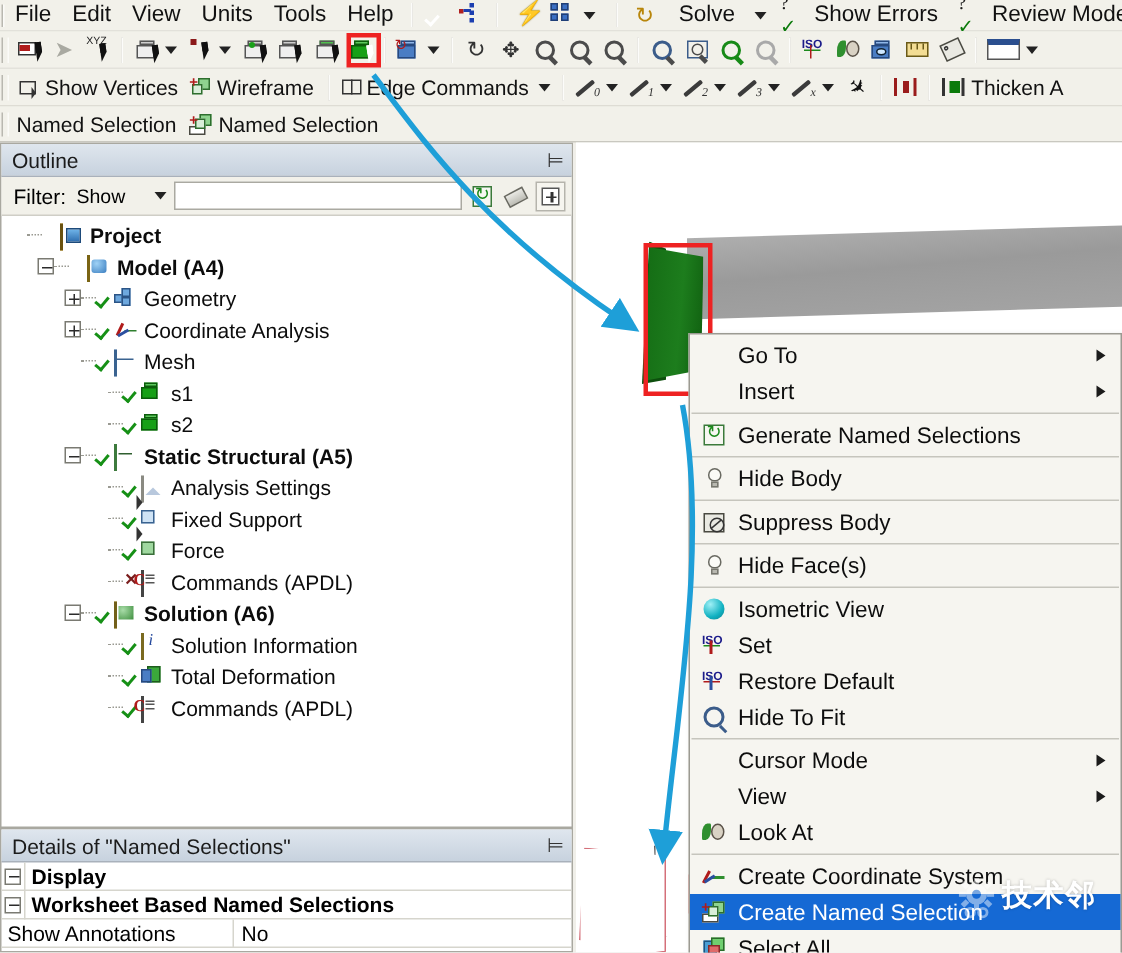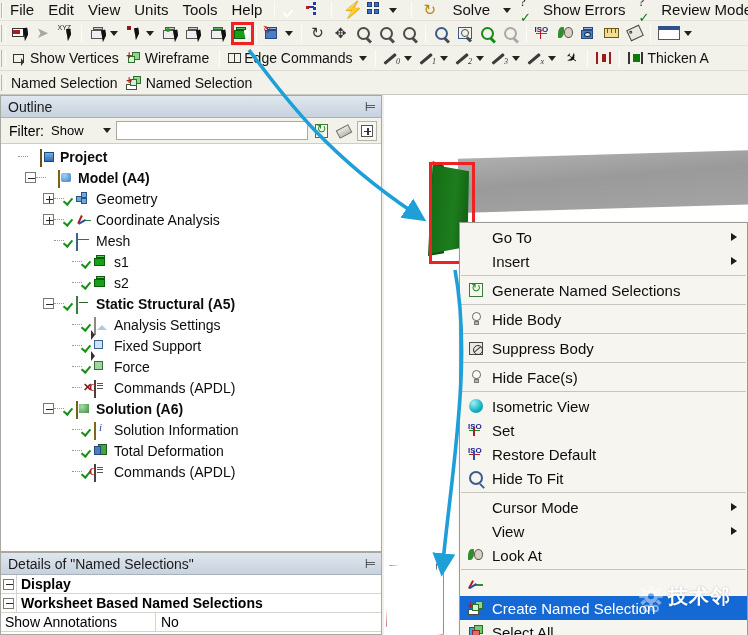--- a/index.html
+++ b/index.html
@@ -982,20 +982,21 @@
       </div>
       <div class="ctx-sep"></div>
       <div class="ctx-item">
         <span class="ctx-ico">
           <span class="ic-ccs">
             <span class="g"></span>
             <span class="r"></span>
             <span class="b"></span>
           </span>
         </span>
+        <span class="ctx-lbl">Create Coordinate System</span>
       </div>
       <div class="ctx-item active">
         <span class="ctx-ico">
           <span class="ic-cns">
             <span class="bx"></span>
             <span class="cu1"></span>
             <span class="cu2"></span>
             <span class="pl">+</span>
           </span>
         </span>

